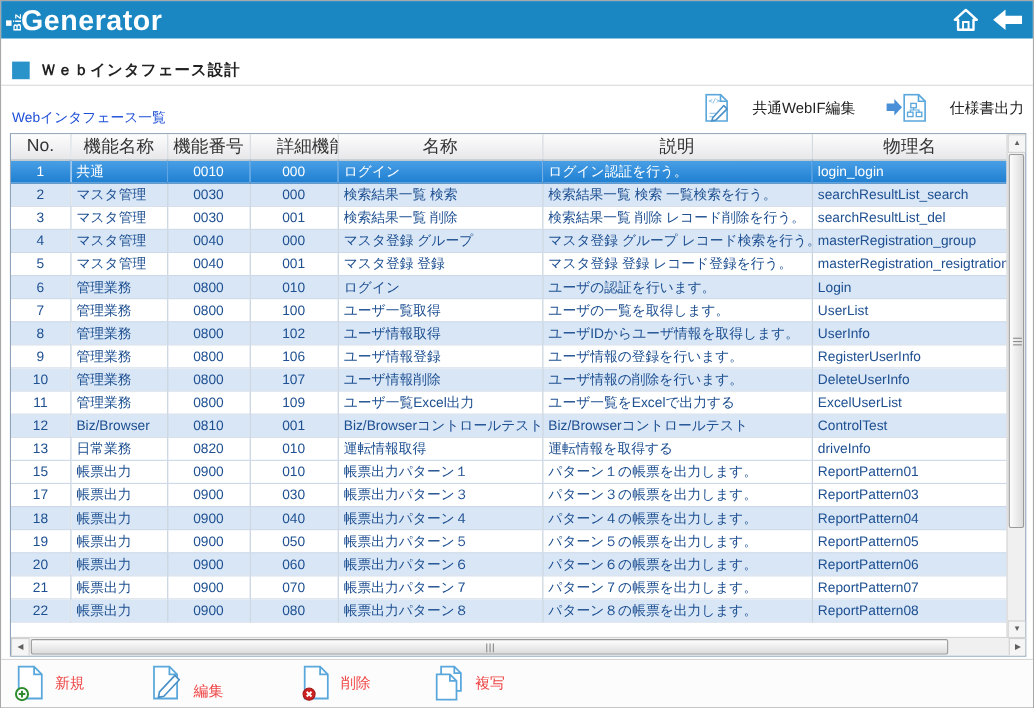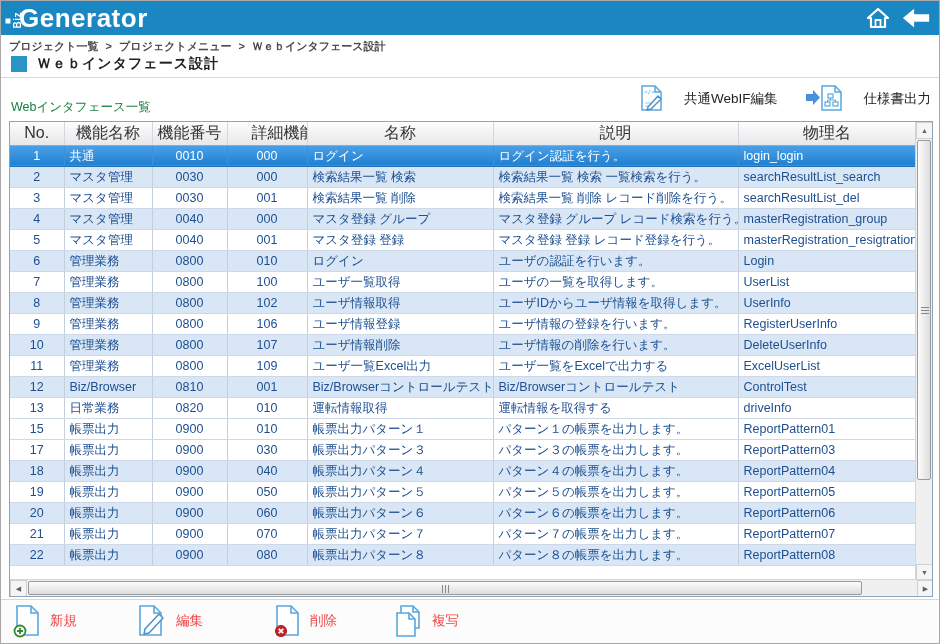--- a/index.html
+++ b/index.html
@@ -23,21 +23,21 @@
   .top-icon{width:30px;height:28px;display:flex;align-items:center;justify-content:center;cursor:pointer;}
   
   .breadcrumb{position:absolute;left:8px;top:38px;font-size:11px;font-weight:bold;color:#4a4a4a;}
   .breadcrumb span{margin-right:4px;}
   .crumb{cursor:pointer;}
   .title-row{position:absolute;left:10px;top:54px;display:flex;align-items:center;gap:10px;}
   .title-square{width:16px;height:16px;background:#2a93c9;}
   .page-title{font-size:14px;font-weight:bold;color:#222;letter-spacing:1px;}
   .title-divider{position:absolute;left:0;top:76px;width:100%;height:1px;background:#d9d9d9;}
   
-  .list-title{position:absolute;left:10px;top:98px;font-size:12.5px;color:#15803d;}
+  .list-title{position:absolute;left:10px;top:98px;font-size:12.5px;color:#1d4ed8;}
   .top-actions{position:absolute;right:8px;top:84px;display:flex;gap:26px;align-items:center;}
   .action-btn{display:flex;align-items:center;gap:20px;cursor:pointer;}
   .action-btn .lbl{font-size:13.5px;color:#222;}
   
   .table-wrap{
     position:absolute;left:8px;top:120px;width:924px;height:476px;
     border:1px solid #8fa4b8;background:#fff;overflow:hidden;
   }
   table.grid{border-collapse:collapse;table-layout:fixed;width:906px;}
   table.grid th{
@@ -88,21 +88,21 @@
   }
   .v-thumb .grip{position:absolute;left:3px;top:50%;width:8px;height:1px;background:#8a8a8a;box-shadow:0 -3px 0 #8a8a8a,0 3px 0 #8a8a8a;}
   .h-thumb .grip{position:absolute;top:3px;left:50%;width:1px;height:8px;background:#8a8a8a;box-shadow:-3px 0 0 #8a8a8a,3px 0 0 #8a8a8a;}
   
   .footer{
     position:absolute;left:0;bottom:0;width:100%;height:44px;
     background:#fcfcfc;border-top:1px solid #d7d7d7;
   }
   .fbtn{position:absolute;top:4px;display:flex;align-items:center;gap:9px;cursor:pointer;}
   .fbtn .lbl{font-size:13.5px;color:#ef4444;}
-  .fb-new{left:12px;} .fb-edit{left:136px;} .fb-del{left:272px;} .fb-copy{left:392px;}
+  .fb-new{left:12px;} .fb-edit{left:136px;align-items:flex-end;} .fb-del{left:272px;} .fb-copy{left:392px;}
   .fb-webif{right:26px;}
   .icon{display:inline-flex;}
 </style>
 </head>
 <body>
 
 <div class="app">
 
   <div class="topbar">
     <div class="logo">
@@ -117,27 +117,20 @@
         </svg>
       </span>
       <span class="top-icon">
         <svg width="32" height="24" viewBox="0 0 32 24">
           <path d="M14 2 L2 12 L14 22 L14 16 L30 16 L30 8 L14 8 Z" fill="#fff"></path>
         </svg>
       </span>
     </div>
   </div>
 
-  <div class="breadcrumb">
-    <span class="crumb">プロジェクト一覧</span>
-    <span>&gt;</span>
-    <span class="crumb">プロジェクトメニュー</span>
-    <span>&gt;</span>
-    <span>Ｗｅｂインタフェース設計</span>
-  </div>
 
   <div class="title-row">
     <span class="title-square"></span>
     <span class="page-title">Ｗｅｂインタフェース設計</span>
   </div>
   <div class="title-divider"></div>
 
   <div class="list-title">Webインタフェース一覧</div>
   <div class="top-actions">
     <div class="action-btn">

